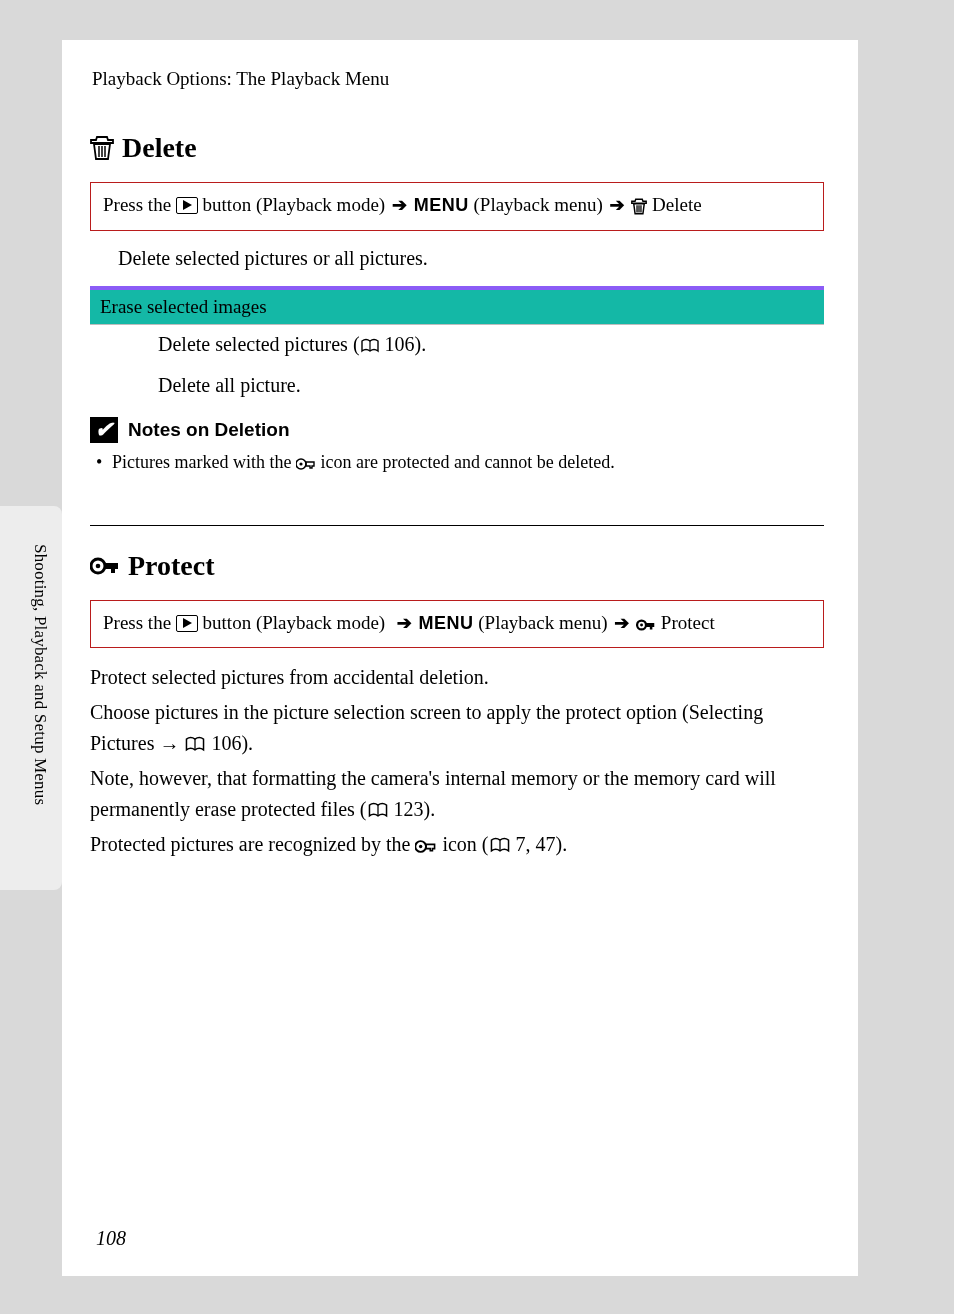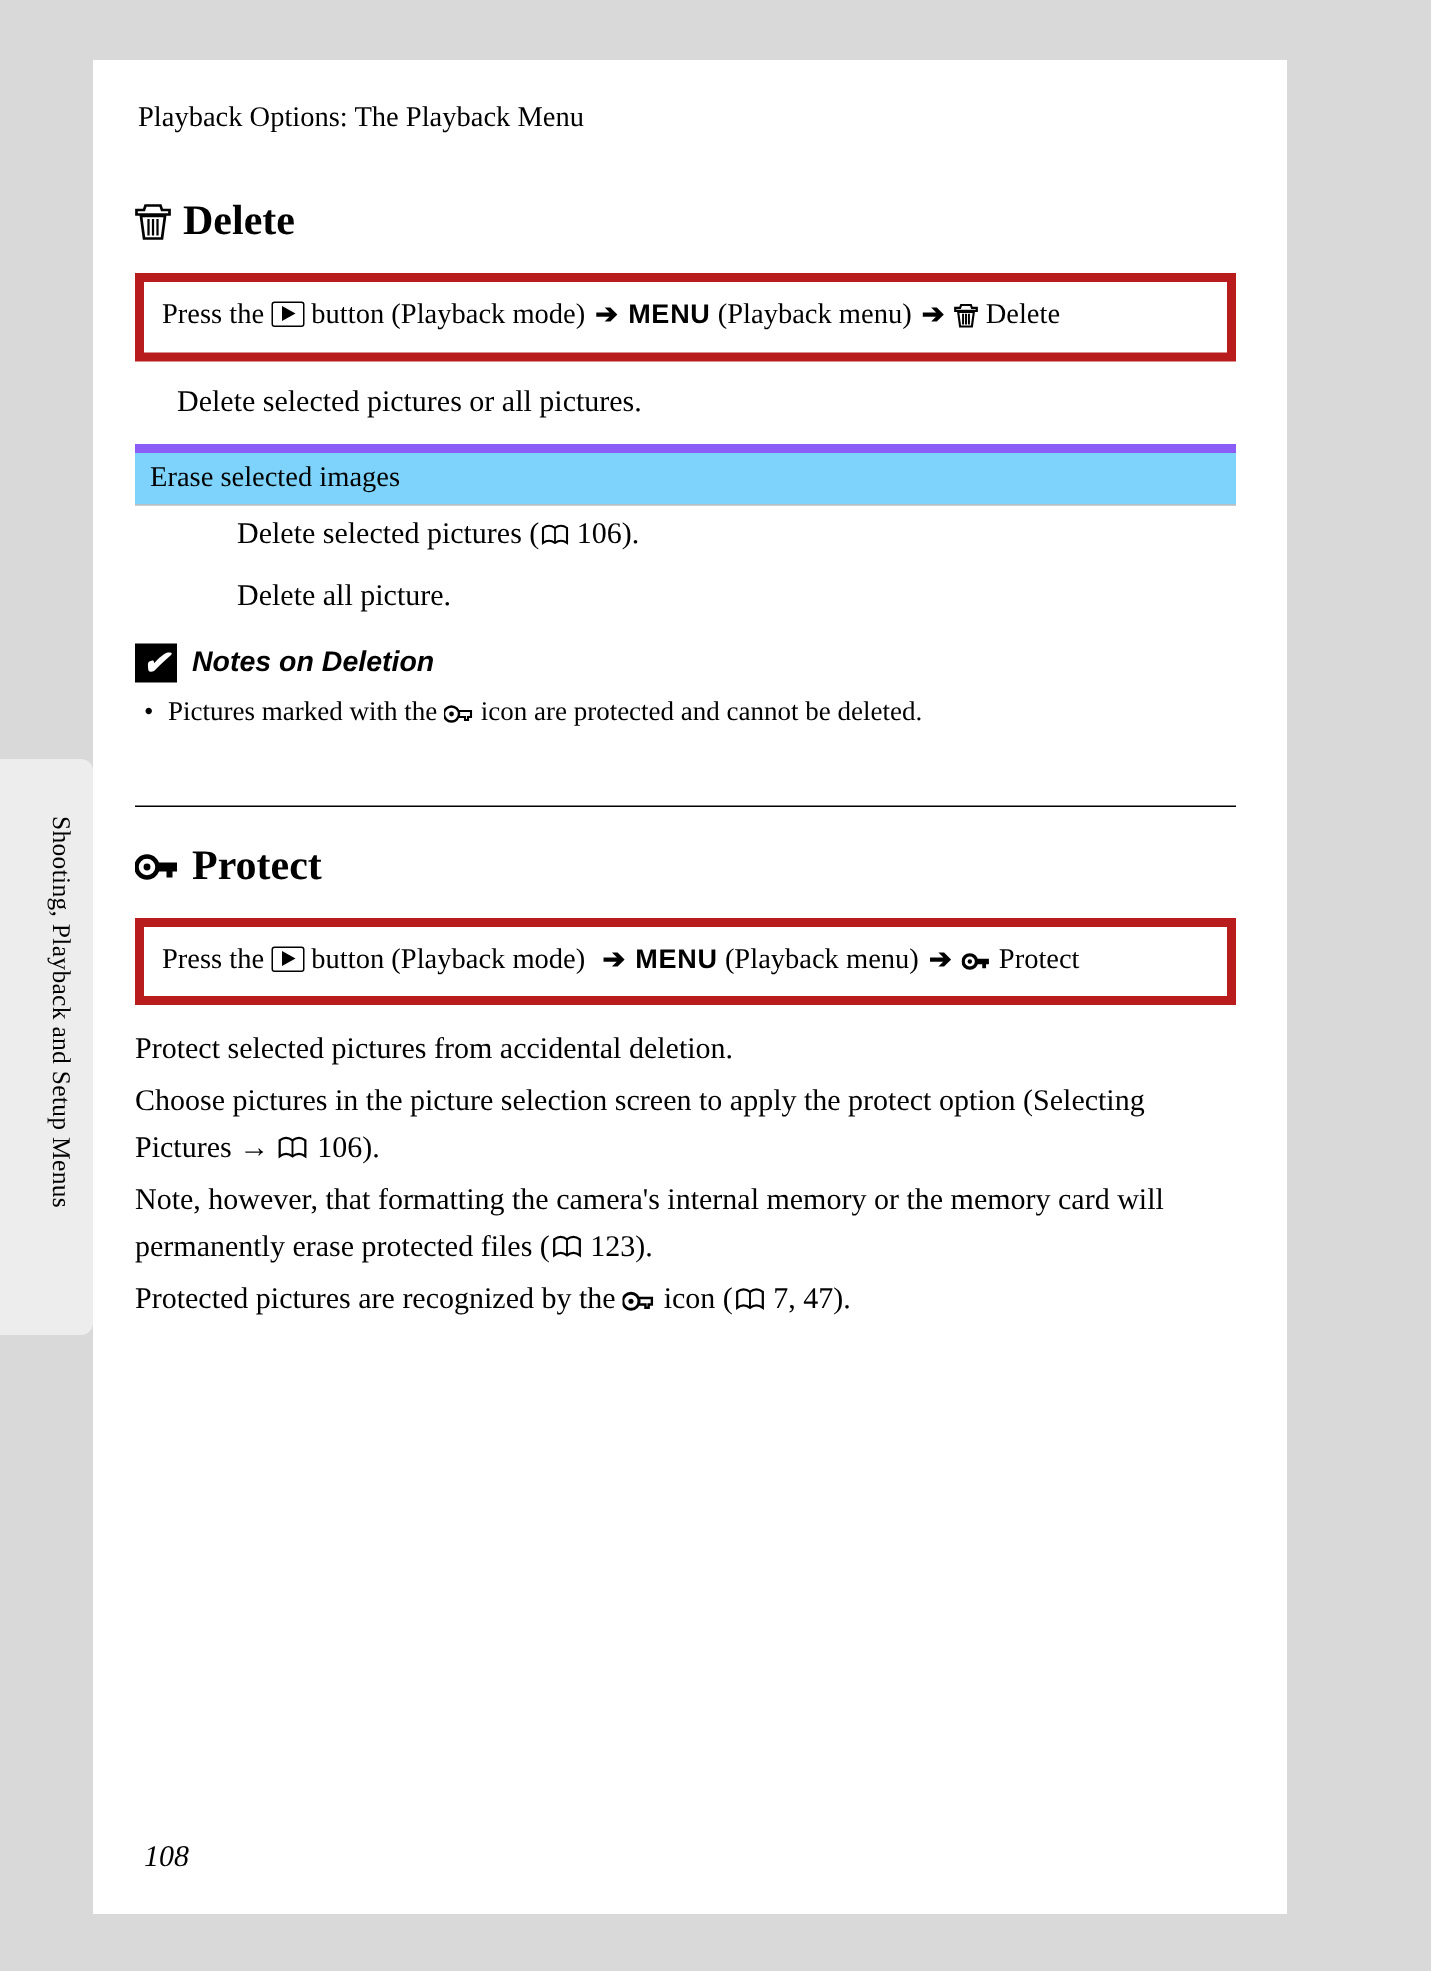--- a/index.html
+++ b/index.html
@@ -48,43 +48,43 @@
   h1.section-title {
     font-family: Georgia, serif;
     font-weight: bold;
     font-size: 28px;
     margin-bottom: 18px;
     display: flex;
     align-items: center;
     gap: 8px;
   }
   .nav-box {
-    border: 6px solid #b91c1c;
+    border: 1px solid #b91c1c;
     padding: 10px 12px 12px 12px;
     font-size: 19px;
     margin-bottom: 14px;
     line-height: 1.3;
   }
   .nav-box .seg { white-space: nowrap; }
   .desc {
     font-size: 20px;
     margin-bottom: 14px;
     line-height: 1.35;
     margin-left: 28px;
   }
   .opt-table {
     width: 100%;
     border-collapse: collapse;
     margin-bottom: 10px;
   }
   .opt-hdr {
-    background: #7dd3fc;
+    background: #14b8a6;
     font-size: 19px;
     padding: 6px 10px;
-    border-top: 6px solid #8b5cf6;
+    border-top: 4px solid #8b5cf6;
     border-bottom: 1px solid #bdbdbd;
     font-family: Liberation Serif, serif;
   }
   .opt-body {
     font-size: 20px;
     padding: 8px 10px 10px 68px;
   }
   .notes-head {
     display: flex;
     align-items: center;
@@ -99,21 +99,20 @@
     align-items: center;
     justify-content: center;
     font-weight: bold;
     font-size: 22px;
     font-style: italic;
   }
   .notes-title {
     font-family: Arial, Helvetica, sans-serif;
     font-weight: bold;
     font-size: 19px;
-    font-style: italic;
   }
   ul.notes {
     list-style: none;
     padding-left: 4px;
     font-size: 18px;
     line-height: 1.45;
   }
   ul.notes li {
     position: relative;
     padding-left: 18px;

